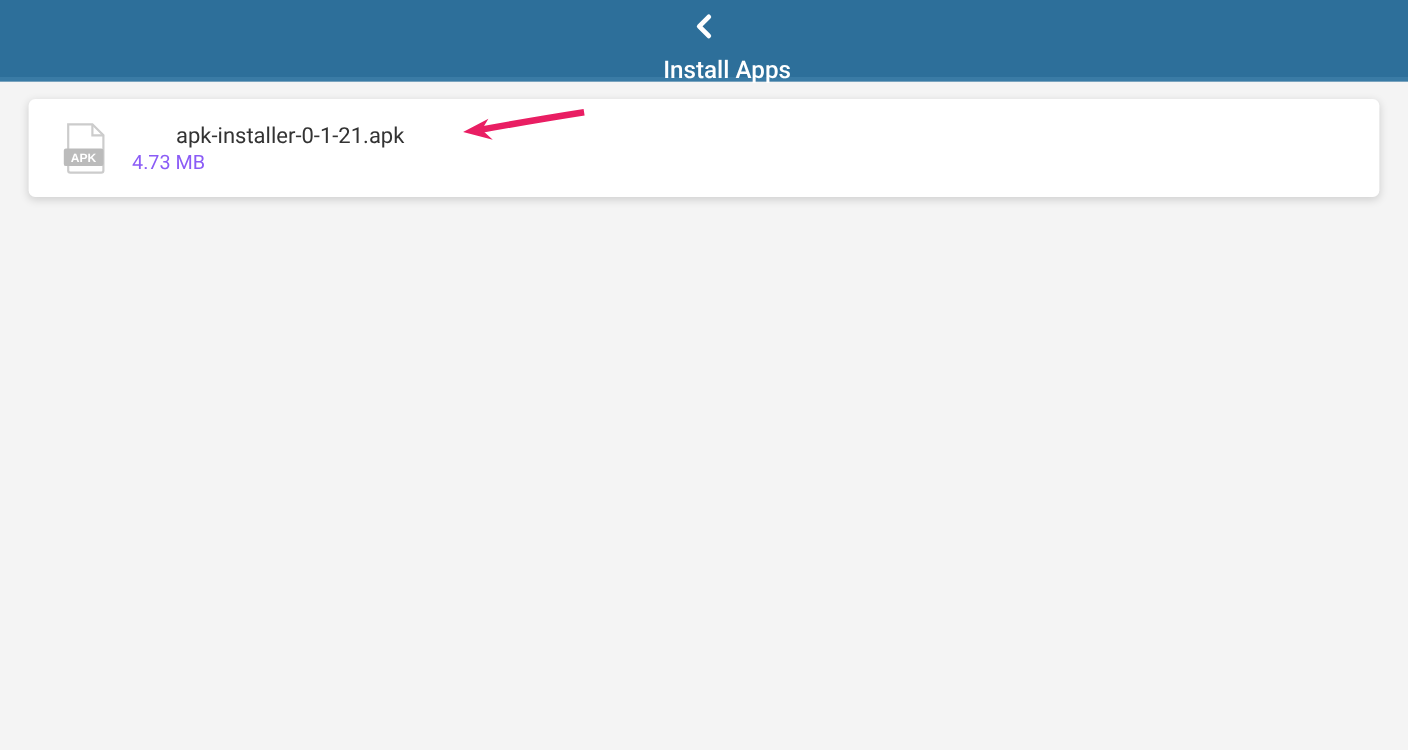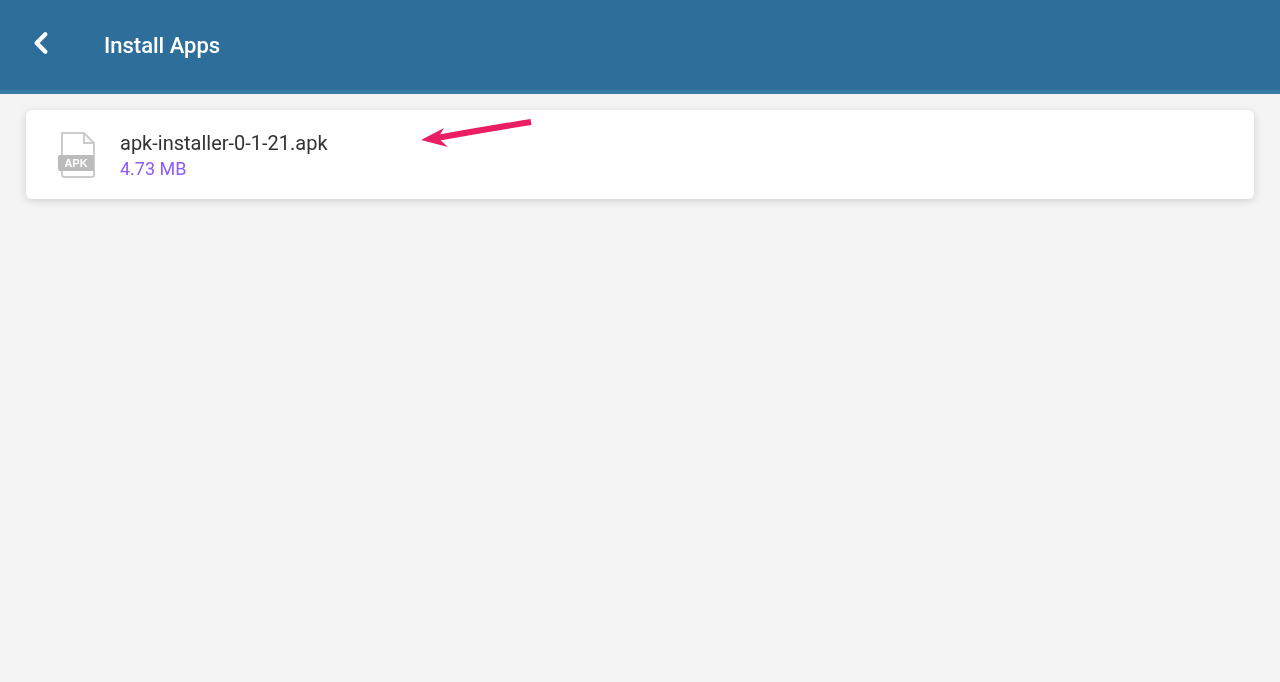--- a/index.html
+++ b/index.html
@@ -9,25 +9,26 @@
     }
     body {
       font-family: 'Roboto', 'Segoe UI', Arial, sans-serif;
       background: #f4f4f4;
       width: 1280px;
       height: 682px;
       overflow: hidden;
     }
     .header {
       background: #2d6f9a;
-      height: 94px;
+      height: 74px;
       display: flex;
       align-items: center;
       padding: 0 20px;
       border-bottom: 4px solid #3a7ba5;
+      flex-direction: column;
     }
     .back-btn {
       color: #fff;
       cursor: pointer;
       padding: 8px;
       display: flex;
       align-items: center;
       justify-content: center;
     }
     .back-btn svg {
@@ -60,20 +61,21 @@
       margin-right: 22px;
     }
     .file-info {
       flex: 1;
     }
     .file-name {
       font-size: 20px;
       color: #333;
       font-weight: 400;
       line-height: 1.3;
+      margin-left: 40px;
     }
     .file-size {
       font-size: 18px;
       color: #8b5cf6;
       margin-top: 2px;
     }
     .arrow-annotation {
       position: absolute;
       left: 390px;
       top: 4px;

